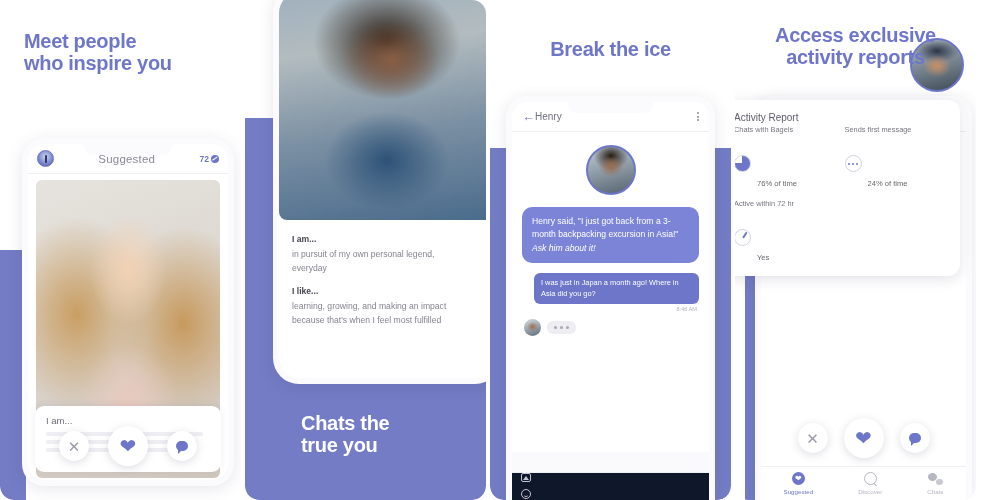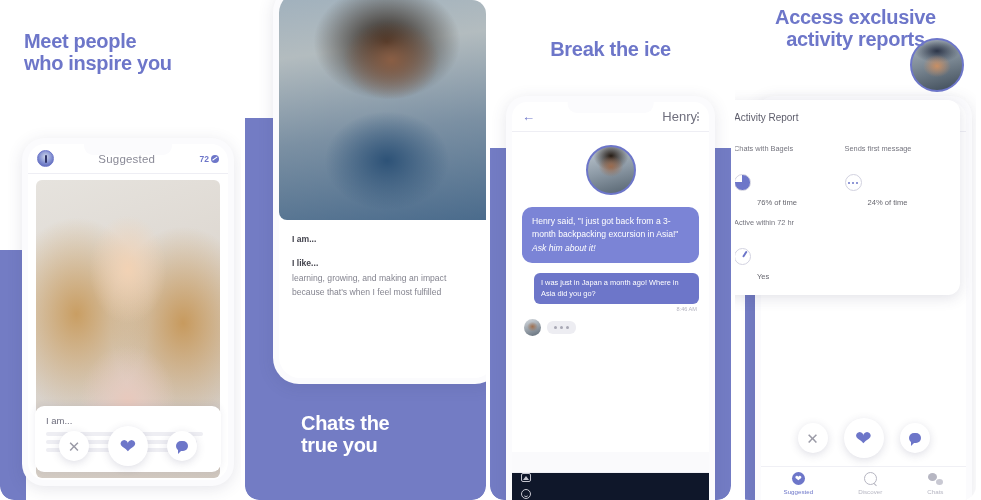--- a/index.html
+++ b/index.html
@@ -145,21 +145,21 @@
   .pt-head { color: #45454f; font-size: 8.6px; font-weight: bold; margin-bottom: 4px; }
   .pt-body { color: #84848f; font-size: 8.6px; line-height: 1.62; white-space: nowrap; }
   .pt-gap { height: 10px; }
 
   
   .chat-top {
     height: 30px; display: flex; align-items: center;
     padding: 0 10px; border-bottom: 1px solid #eeeef4;
   }
   .back-arrow { color: #6d76c9; font-size: 13px; line-height: 1; }
-  .chat-name { flex: 1; text-align: right; color: #6f6f7d; font-size: 13px; }
+  .chat-name { flex: 1; text-align: left; color: #6f6f7d; font-size: 10px; }
   .kebab { display: flex; flex-direction: column; gap: 1.6px; }
   .kebab i { width: 2px; height: 2px; border-radius: 50%; background: #8c8c99; display: block; }
 
   .chat-avatar {
     width: 50px; height: 50px; border-radius: 50%;
     margin: 13px auto 12px;
     border: 2px solid #6d76c9;
     background:
       radial-gradient(ellipse 40% 34% at 50% 42%, #9b6b4e 0%, rgba(155,107,78,0) 68%),
       radial-gradient(ellipse 50% 40% at 50% 20%, #241a12 0%, rgba(36,26,18,0) 76%),
@@ -241,21 +241,21 @@
       radial-gradient(ellipse 58% 30% at 50% 22%, #2c3548 0%, rgba(44,53,72,0) 78%),
       linear-gradient(165deg, #aeb8bf 0%, #7e8b96 45%, #3d4a57 100%);
   }
 
   .report-card {
     position: absolute; left: -14px; right: 16px; top: 100px;
     background: #ffffff; border-radius: 12px;
     box-shadow: 0 3px 14px rgba(60,60,100,.15);
     padding: 12px 13px 14px; z-index: 22;
   }
-  .report-title { color: #5d5d6b; font-size: 10px; margin-bottom: 21px; }
+  .report-title { color: #5d5d6b; font-size: 10px; margin-bottom: 2px; }
   .report-grid {
     display: grid; grid-template-columns: 1fr 1fr;
     row-gap: 11px; column-gap: 8px;
   }
   .metric-label { color: #75757f; font-size: 7.4px; margin-bottom: 5px; }
   .metric-row { display: flex; align-items: center; gap: 6px; }
   .metric-value { color: #67676f; font-size: 7.6px; margin-top: 40px; }
   .m-icon {
     width: 17px; height: 17px; border-radius: 50%;
     border: 1.1px solid #d2d2e0; position: relative; flex: 0 0 auto;
@@ -356,20 +356,22 @@
 
   <section class="panel">
     <div class="purple" style="left:0; top:128px; width:241px; height:372px; border-radius:0 0 14px 14px;"></div>
     <div class="purple" style="left:0; top:118px; width:56px; height:60px;"></div>
 
     <div class="phone" style="left:28px; top:-14px; width:228px; height:398px; border-radius:26px;">
       <div class="phone-inner" style="border-radius:21px;">
         <div class="photo curly" style="height:228px; margin:0; border-radius:0 0 8px 8px;"></div>
         <div class="profile-text">
           <div class="pt-head">I am...</div>
+          <div class="pt-body">in pursuit of my own personal legend,</div>
+          <div class="pt-body">everyday</div>
           <div class="pt-gap"></div>
           <div class="pt-head">I like...</div>
           <div class="pt-body">learning, growing, and making an impact</div>
           <div class="pt-body">because that's when I feel most fulfilled</div>
         </div>
       </div>
     </div>
 
     <h2 class="headline" style="left:56px; top:412px; color:#ffffff; z-index:30; white-space:pre-line;">Chats the
 true you</h2>
@@ -422,21 +424,21 @@
           </div>
           <span class="send-glyph">➤</span>
         </div>
       </div>
     </div>
   </section>
 
   <section class="panel">
     <div class="purple" style="left:10px; top:130px; width:22px; height:370px;"></div>
 
-    <h2 class="headline center" style="top:6px; white-space:pre-line;">Access exclusive
+    <h2 class="headline center" style="top:24px; white-space:pre-line;">Access exclusive
 activity reports</h2>
 
     <div class="phone" style="left:20px; top:96px; width:217px; height:404px; border-radius:20px 20px 0 0;">
       <div class="phone-inner" style="bottom:0; border-radius:15px 15px 0 0;">
         <div class="notch"></div>
         <div class="topbar">
           <div class="logo-badge"></div>
           <div class="topbar-title">Suggested</div>
           <div class="bean-count">
             <span>720</span>

